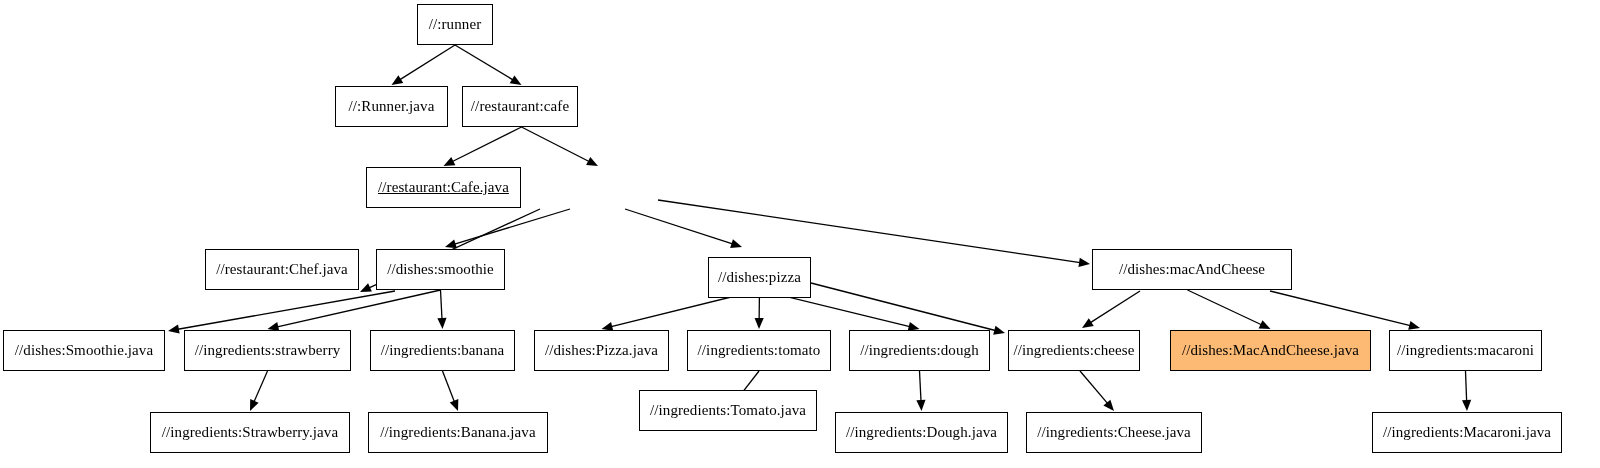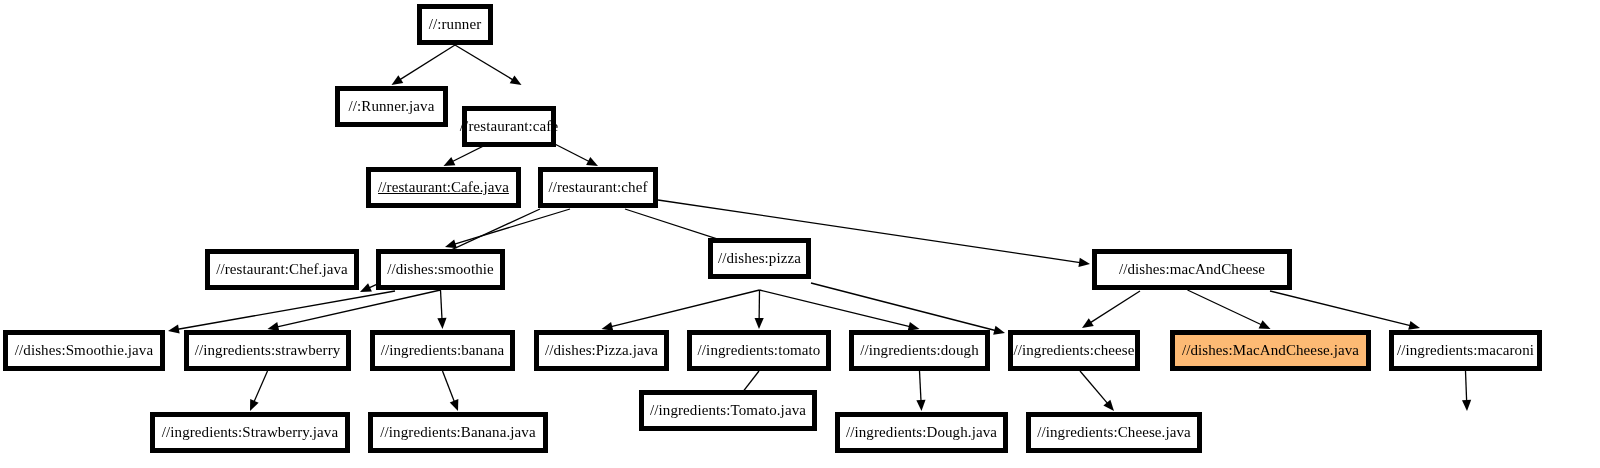--- a/index.html
+++ b/index.html
@@ -26,21 +26,21 @@
   #node-layer {
     position: absolute;
     left: 0;
     top: 0;
     width: 1600px;
     height: 468px;
   }
   .graph-node {
     position: absolute;
     box-sizing: border-box;
-    border: 5px solid #0f172a;
+    border: 1px solid #0f172a;
     background: #ffffff;
     display: flex;
     align-items: center;
     justify-content: center;
     font-size: 15px;
     line-height: 1;
     color: #000000;
     white-space: nowrap;
     letter-spacing: 0.1px;
   }
@@ -147,36 +147,33 @@
         <polygon points="1467,411 1471.1845587657822,399.83534738848914 1461.9910207012576,400.18010506590883" fill="#000000"></polygon>
       </g>
     </svg>
   <div id="node-layer">
       <div class="graph-node" style="left: 417px; top: 4px; width: 76px; height: 41px; border-color: rgb(0, 0, 0); background: rgb(255, 255, 255);">
         <span>//:runner</span>
       </div>
       <div class="graph-node" style="left: 335px; top: 86px; width: 113px; height: 41px; border-color: rgb(0, 0, 0); background: rgb(255, 255, 255);">
         <span>//:Runner.java</span>
       </div>
-      <div class="graph-node" style="left: 462px; top: 86px; width: 94px; height: 41px; border-color: rgb(0, 0, 0); background: rgb(255, 255, 255); margin-top: 20px;">
+      <div class="graph-node" style="left: 462px; top: 86px; width: 116px; height: 41px; border-color: rgb(0, 0, 0); background: rgb(255, 255, 255);">
         <span>//restaurant:cafe</span>
       </div>
       <div class="graph-node" style="left: 366px; top: 167px; width: 155px; height: 41px; border-color: rgb(0, 0, 0); background: rgb(255, 255, 255); text-decoration: underline;">
         <span>//restaurant:Cafe.java</span>
       </div>
-      <div class="graph-node" style="left: 538px; top: 167px; width: 120px; height: 41px; border-color: rgb(0, 0, 0); background: rgb(255, 255, 255);">
-        <span>//restaurant:chef</span>
-      </div>
       <div class="graph-node" style="left: 205px; top: 249px; width: 154px; height: 41px; border-color: rgb(0, 0, 0); background: rgb(255, 255, 255);">
         <span>//restaurant:Chef.java</span>
       </div>
       <div class="graph-node" style="left: 376px; top: 249px; width: 129px; height: 41px; border-color: rgb(0, 0, 0); background: rgb(255, 255, 255);">
         <span>//dishes:smoothie</span>
       </div>
-      <div class="graph-node" style="left: 708px; top: 238px; width: 103px; height: 41px; border-color: rgb(0, 0, 0); background: rgb(255, 255, 255);">
+      <div class="graph-node" style="left: 708px; top: 257px; width: 103px; height: 41px; border-color: rgb(0, 0, 0); background: rgb(255, 255, 255);">
         <span>//dishes:pizza</span>
       </div>
       <div class="graph-node" style="left: 1092px; top: 249px; width: 200px; height: 41px; border-color: rgb(0, 0, 0); background: rgb(255, 255, 255);">
         <span>//dishes:macAndCheese</span>
       </div>
       <div class="graph-node" style="left: 3px; top: 330px; width: 162px; height: 41px; border-color: rgb(0, 0, 0); background: rgb(255, 255, 255);">
         <span>//dishes:Smoothie.java</span>
       </div>
       <div class="graph-node" style="left: 184px; top: 330px; width: 167px; height: 41px; border-color: rgb(0, 0, 0); background: rgb(255, 255, 255);">
         <span>//ingredients:strawberry</span>
@@ -209,15 +206,18 @@
         <span>//ingredients:Banana.java</span>
       </div>
       <div class="graph-node" style="left: 639px; top: 390px; width: 178px; height: 41px; border-color: rgb(0, 0, 0); background: rgb(255, 255, 255);">
         <span>//ingredients:Tomato.java</span>
       </div>
       <div class="graph-node" style="left: 835px; top: 412px; width: 173px; height: 41px; border-color: rgb(0, 0, 0); background: rgb(255, 255, 255);">
         <span>//ingredients:Dough.java</span>
       </div>
       <div class="graph-node" style="left: 1026px; top: 412px; width: 176px; height: 41px; border-color: rgb(0, 0, 0); background: rgb(255, 255, 255);">
         <span>//ingredients:Cheese.java</span>
+      </div>
+      <div class="graph-node" style="left: 1372px; top: 412px; width: 190px; height: 41px; border-color: rgb(0, 0, 0); background: rgb(255, 255, 255);">
+        <span>//ingredients:Macaroni.java</span>
       </div>
     </div>
 </div>
 
 </body></html>

